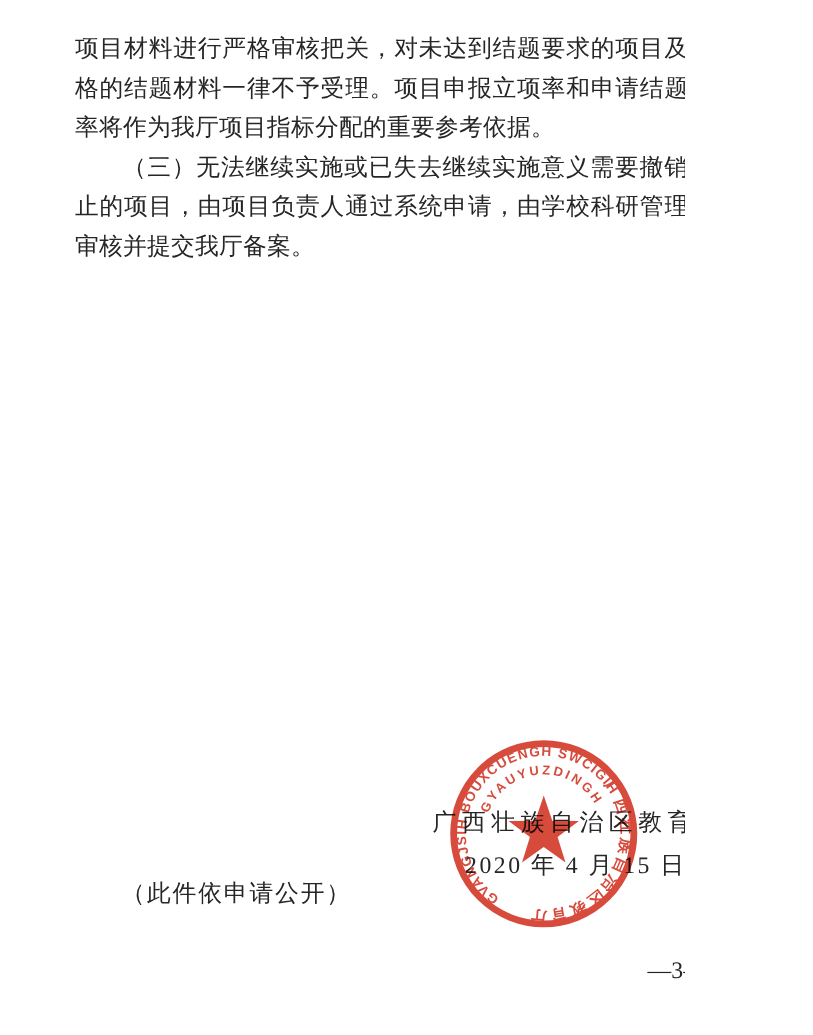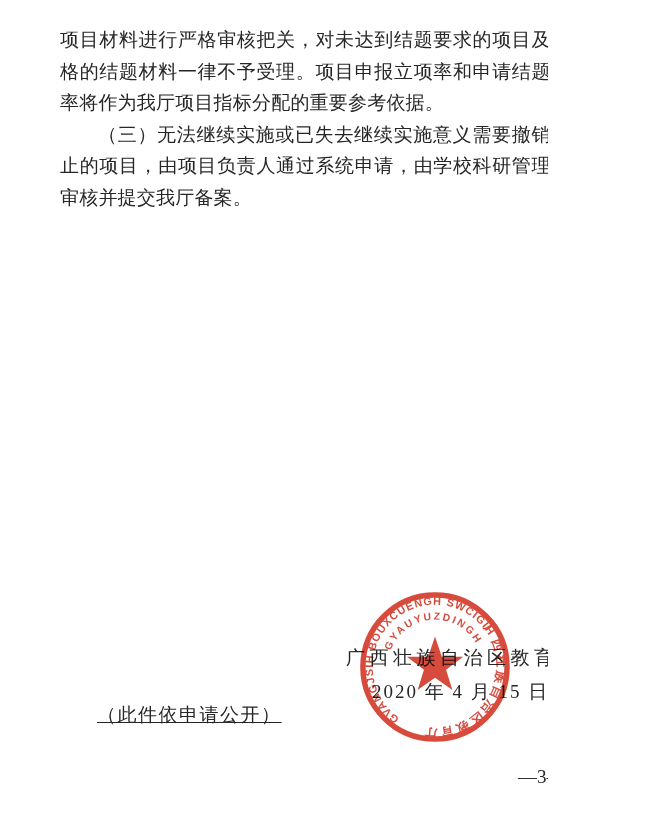--- a/index.html
+++ b/index.html
@@ -25,21 +25,21 @@
   .signature-line{
     position:absolute;left:346px;top:645px;
     font-size:19px;letter-spacing:4.5px;white-space:nowrap;
   }
   .date-line{
     position:absolute;left:372px;top:679px;
     font-size:19px;letter-spacing:2px;white-space:nowrap;
   }
   .disclosure-note{
     position:absolute;left:97px;top:702px;
-    font-size:19px;letter-spacing:1.5px;white-space:nowrap;text-decoration:underline;
+    font-size:19px;letter-spacing:1.5px;white-space:nowrap;
   }
   .page-number{
     position:absolute;left:518px;top:766px;
     font-size:19px;white-space:nowrap;
   }
   .seal{
     position:absolute;left:356px;top:588px;
     width:158px;height:158px;
     mix-blend-mode:multiply;
     opacity:0.92;

